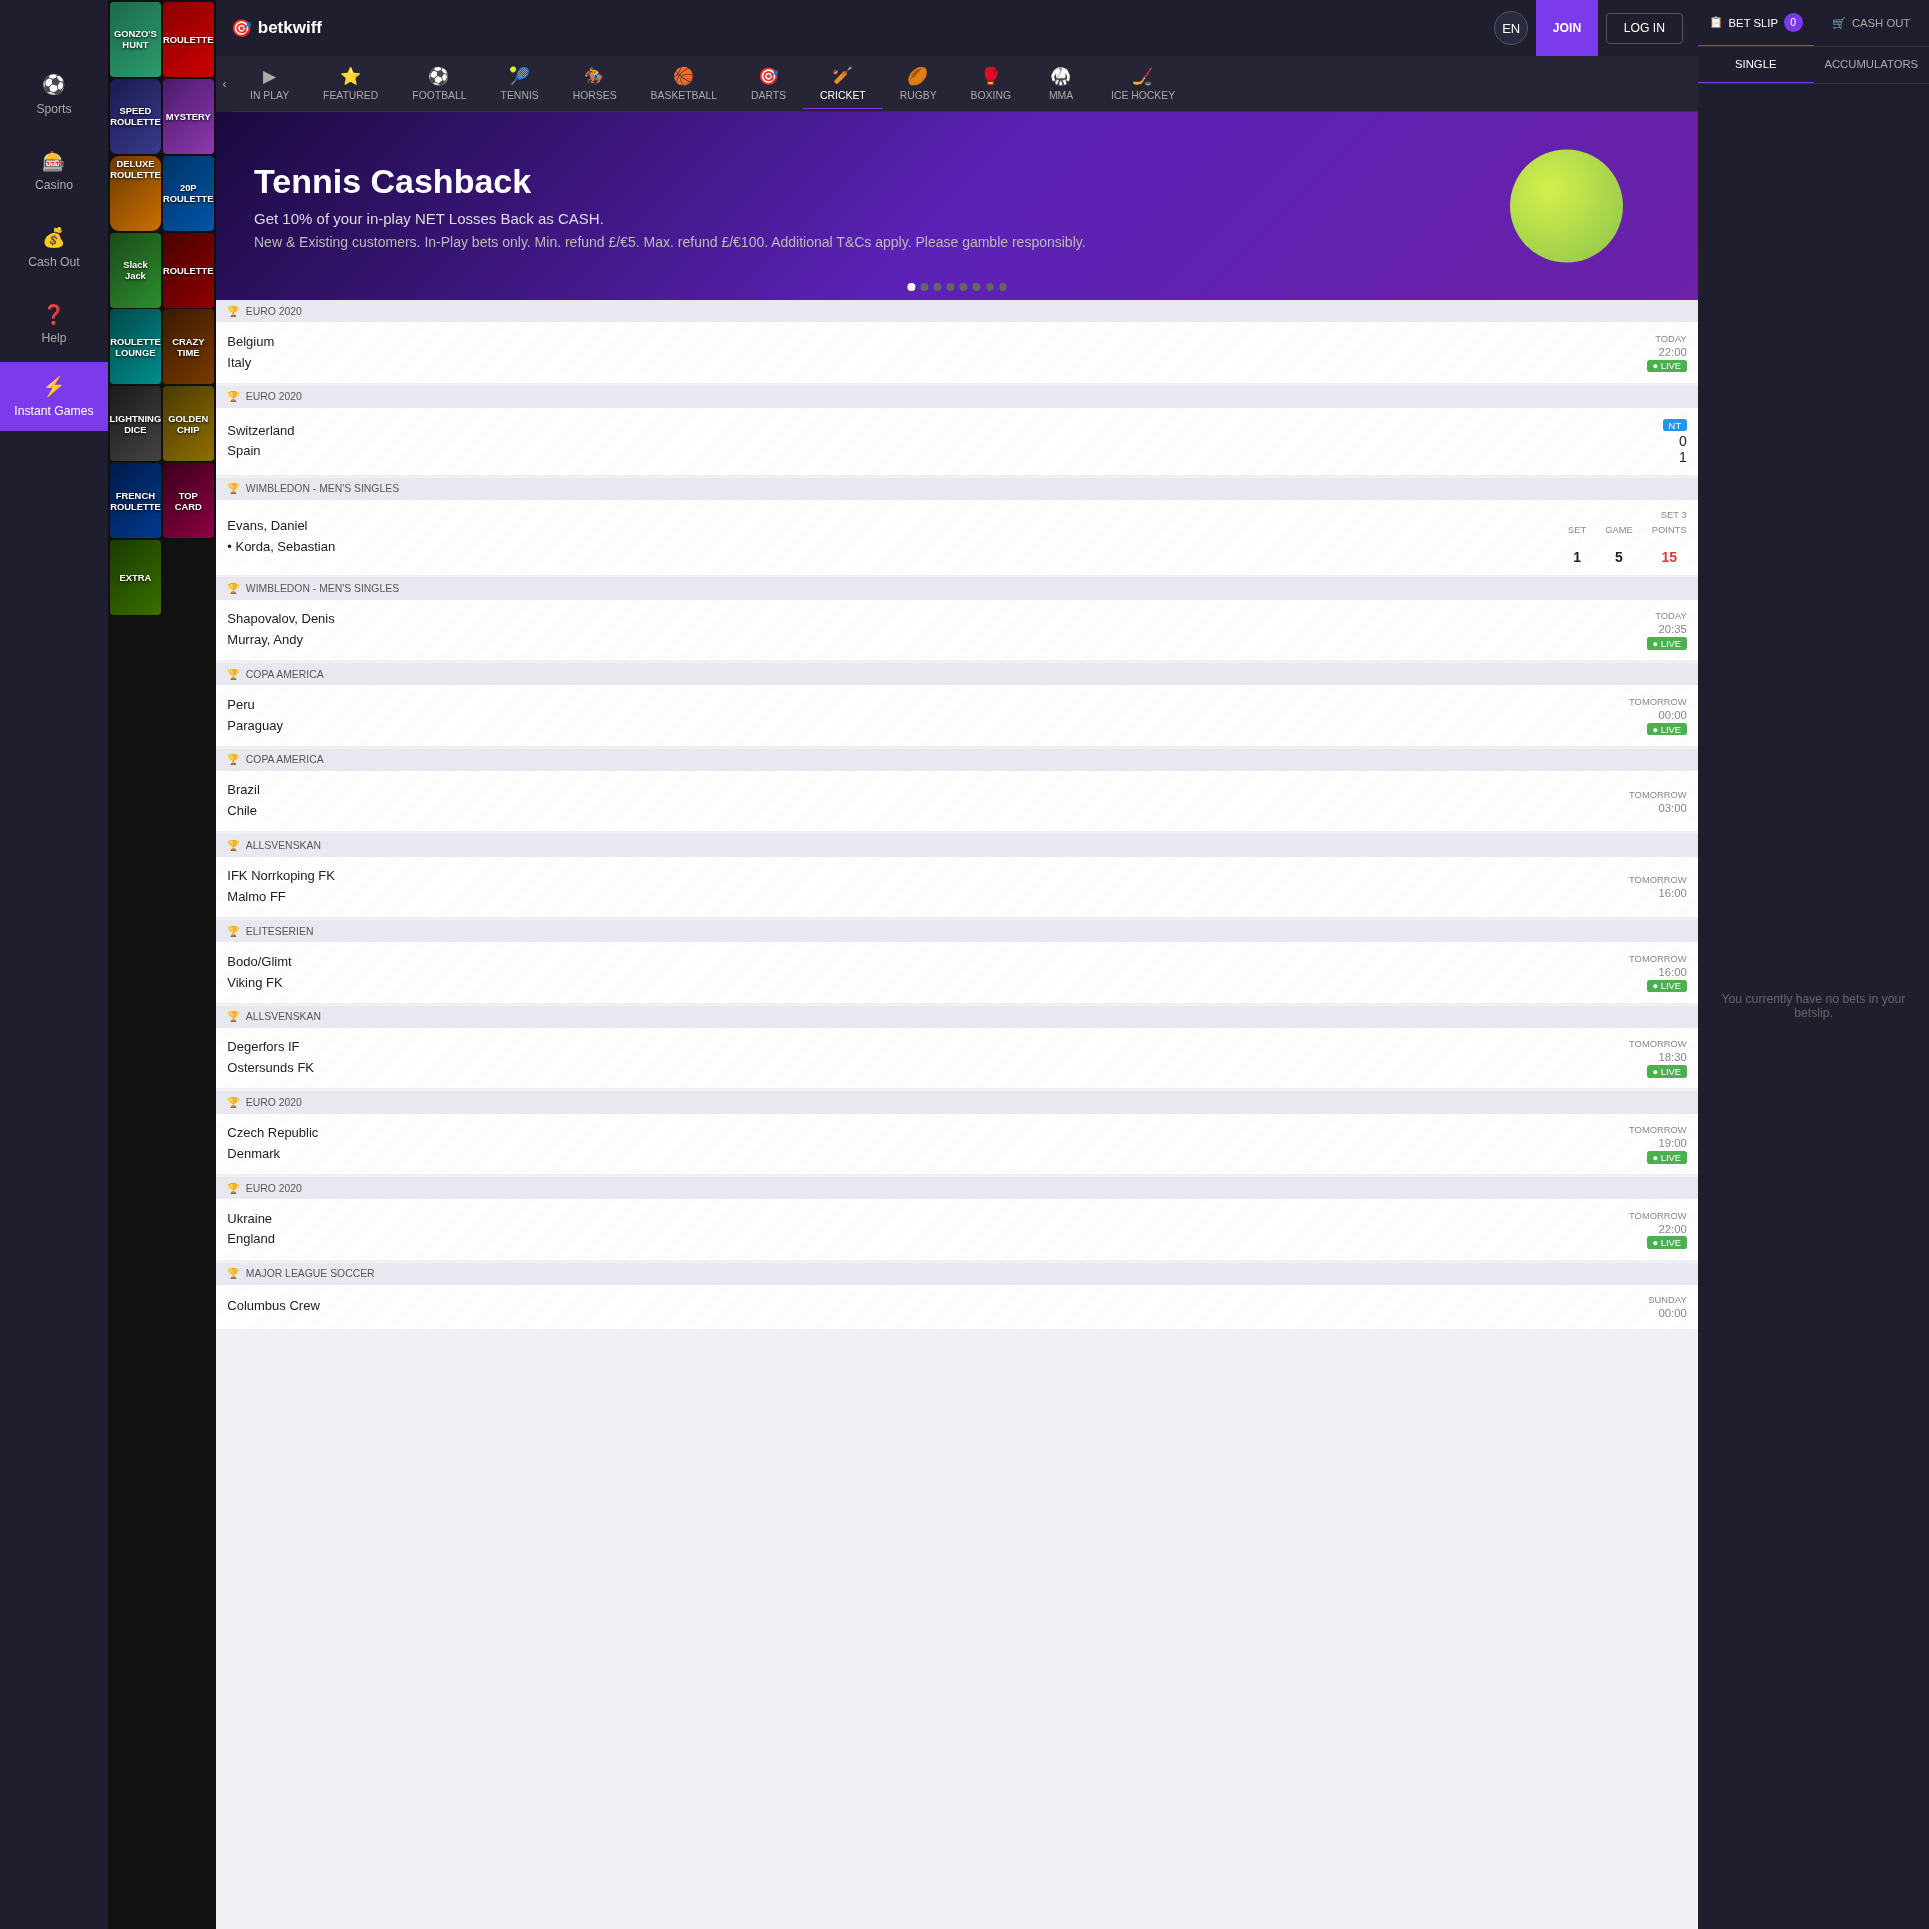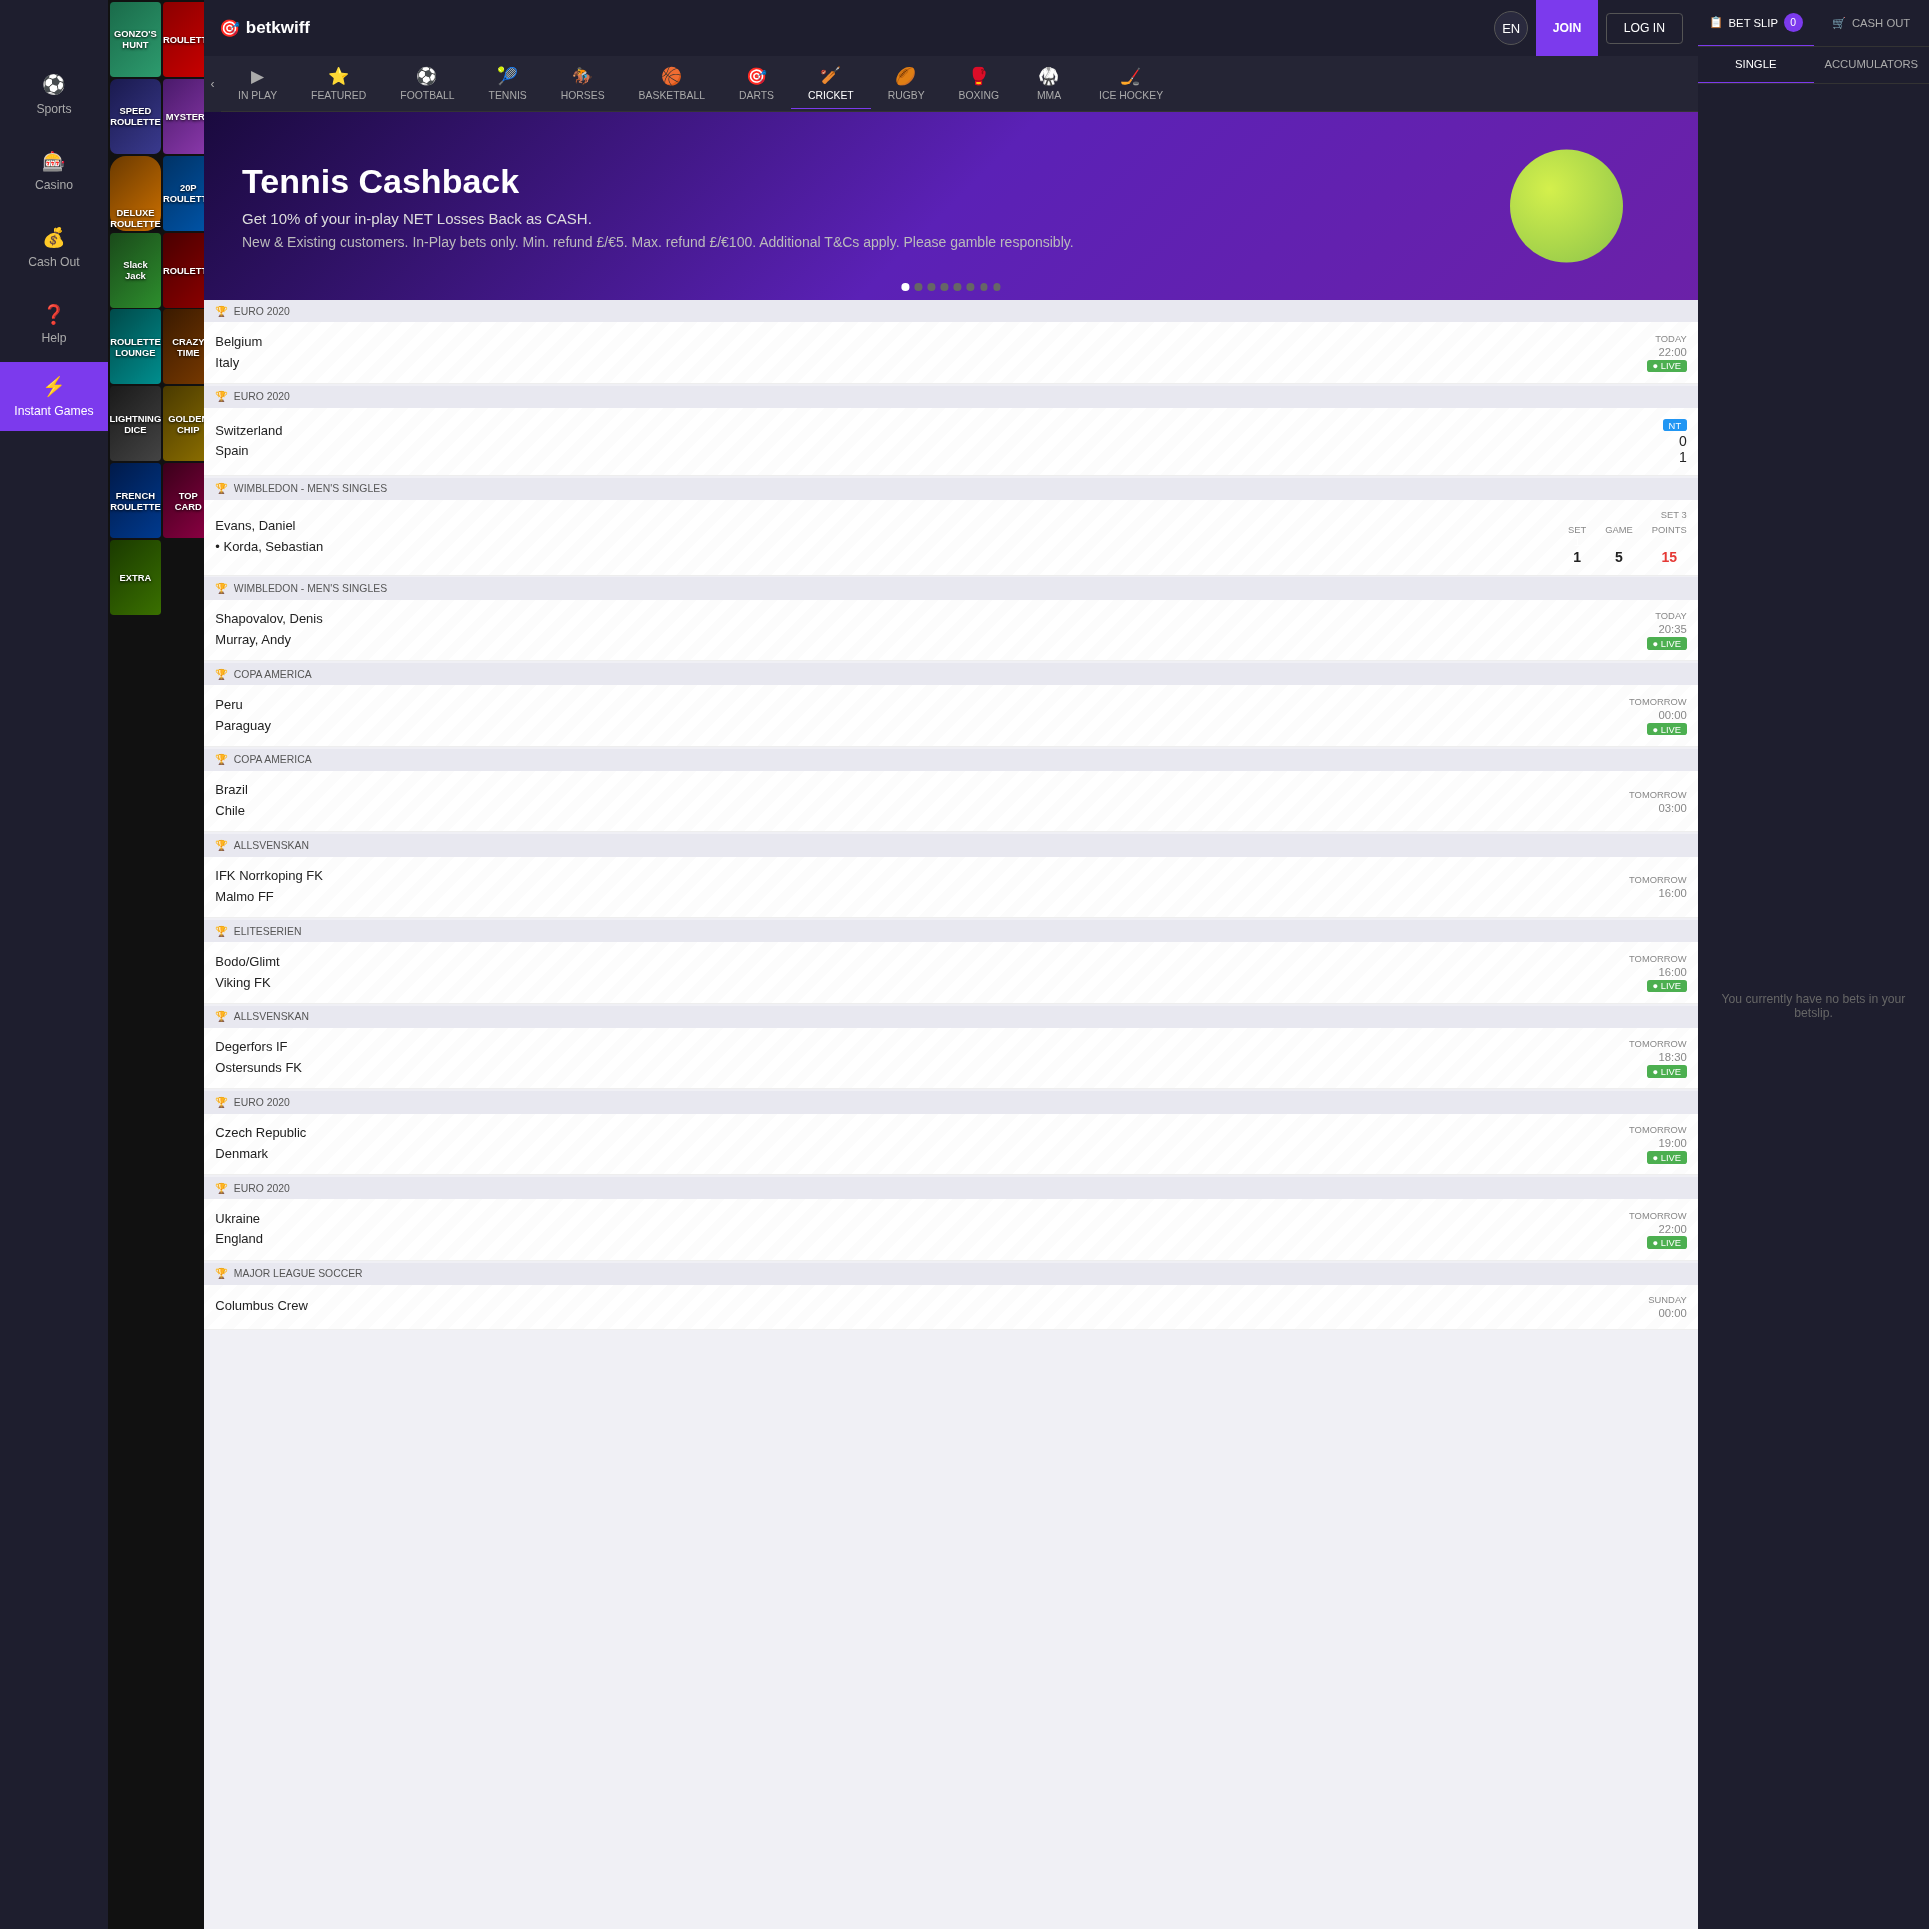--- a/index.html
+++ b/index.html
@@ -33,21 +33,21 @@
       background: #7c3aed;
       color: #fff;
       width: 100%;
       padding: 13px 4.7px;
       text-align: center;
       cursor: pointer;
     }
 
     
     .games-panel {
-      width: 96px;
+      width: 108px;
       background: #111;
       flex-shrink: 0;
       overflow-y: auto;
       display: flex;
       flex-direction: column;
       padding: 1.9px;
       gap: 1.9px;
     }
     .game-top { display: flex; gap: 1.9px; }
     .game-half { width: 51px; height: 75px; background: #2a2a2a; border-radius: 3.8px; flex-shrink: 0; }
@@ -337,21 +337,21 @@
     </div>
     <div class="game-top">
       <div class="game-half g3" style="display: flex; align-items: center; justify-content: center; border-radius: 7px;">
         <div class="game-text">SPEED ROULETTE</div>
       </div>
       <div class="game-half g4" style="display: flex; align-items: center; justify-content: center; border-radius: 3.8px;">
         <div class="game-text">MYSTERY</div>
       </div>
     </div>
     <div class="game-top">
-      <div class="game-half g5" style="display: flex; align-items: flex-end; justify-content: center; border-radius: 16px;">
+      <div class="game-half g5" style="display: flex; align-items: flex-start; justify-content: center; border-radius: 9px;">
         <div class="game-text">DELUXE ROULETTE</div>
       </div>
       <div class="game-half g6" style="display: flex; align-items: center; justify-content: center; border-radius: 3.8px;">
         <div class="game-text">20P ROULETTE</div>
       </div>
     </div>
     <div class="game-top">
       <div class="game-half g7" style="display: flex; align-items: center; justify-content: center; border-radius: 3.8px;">
         <div class="game-text">Slack Jack</div>
       </div>

